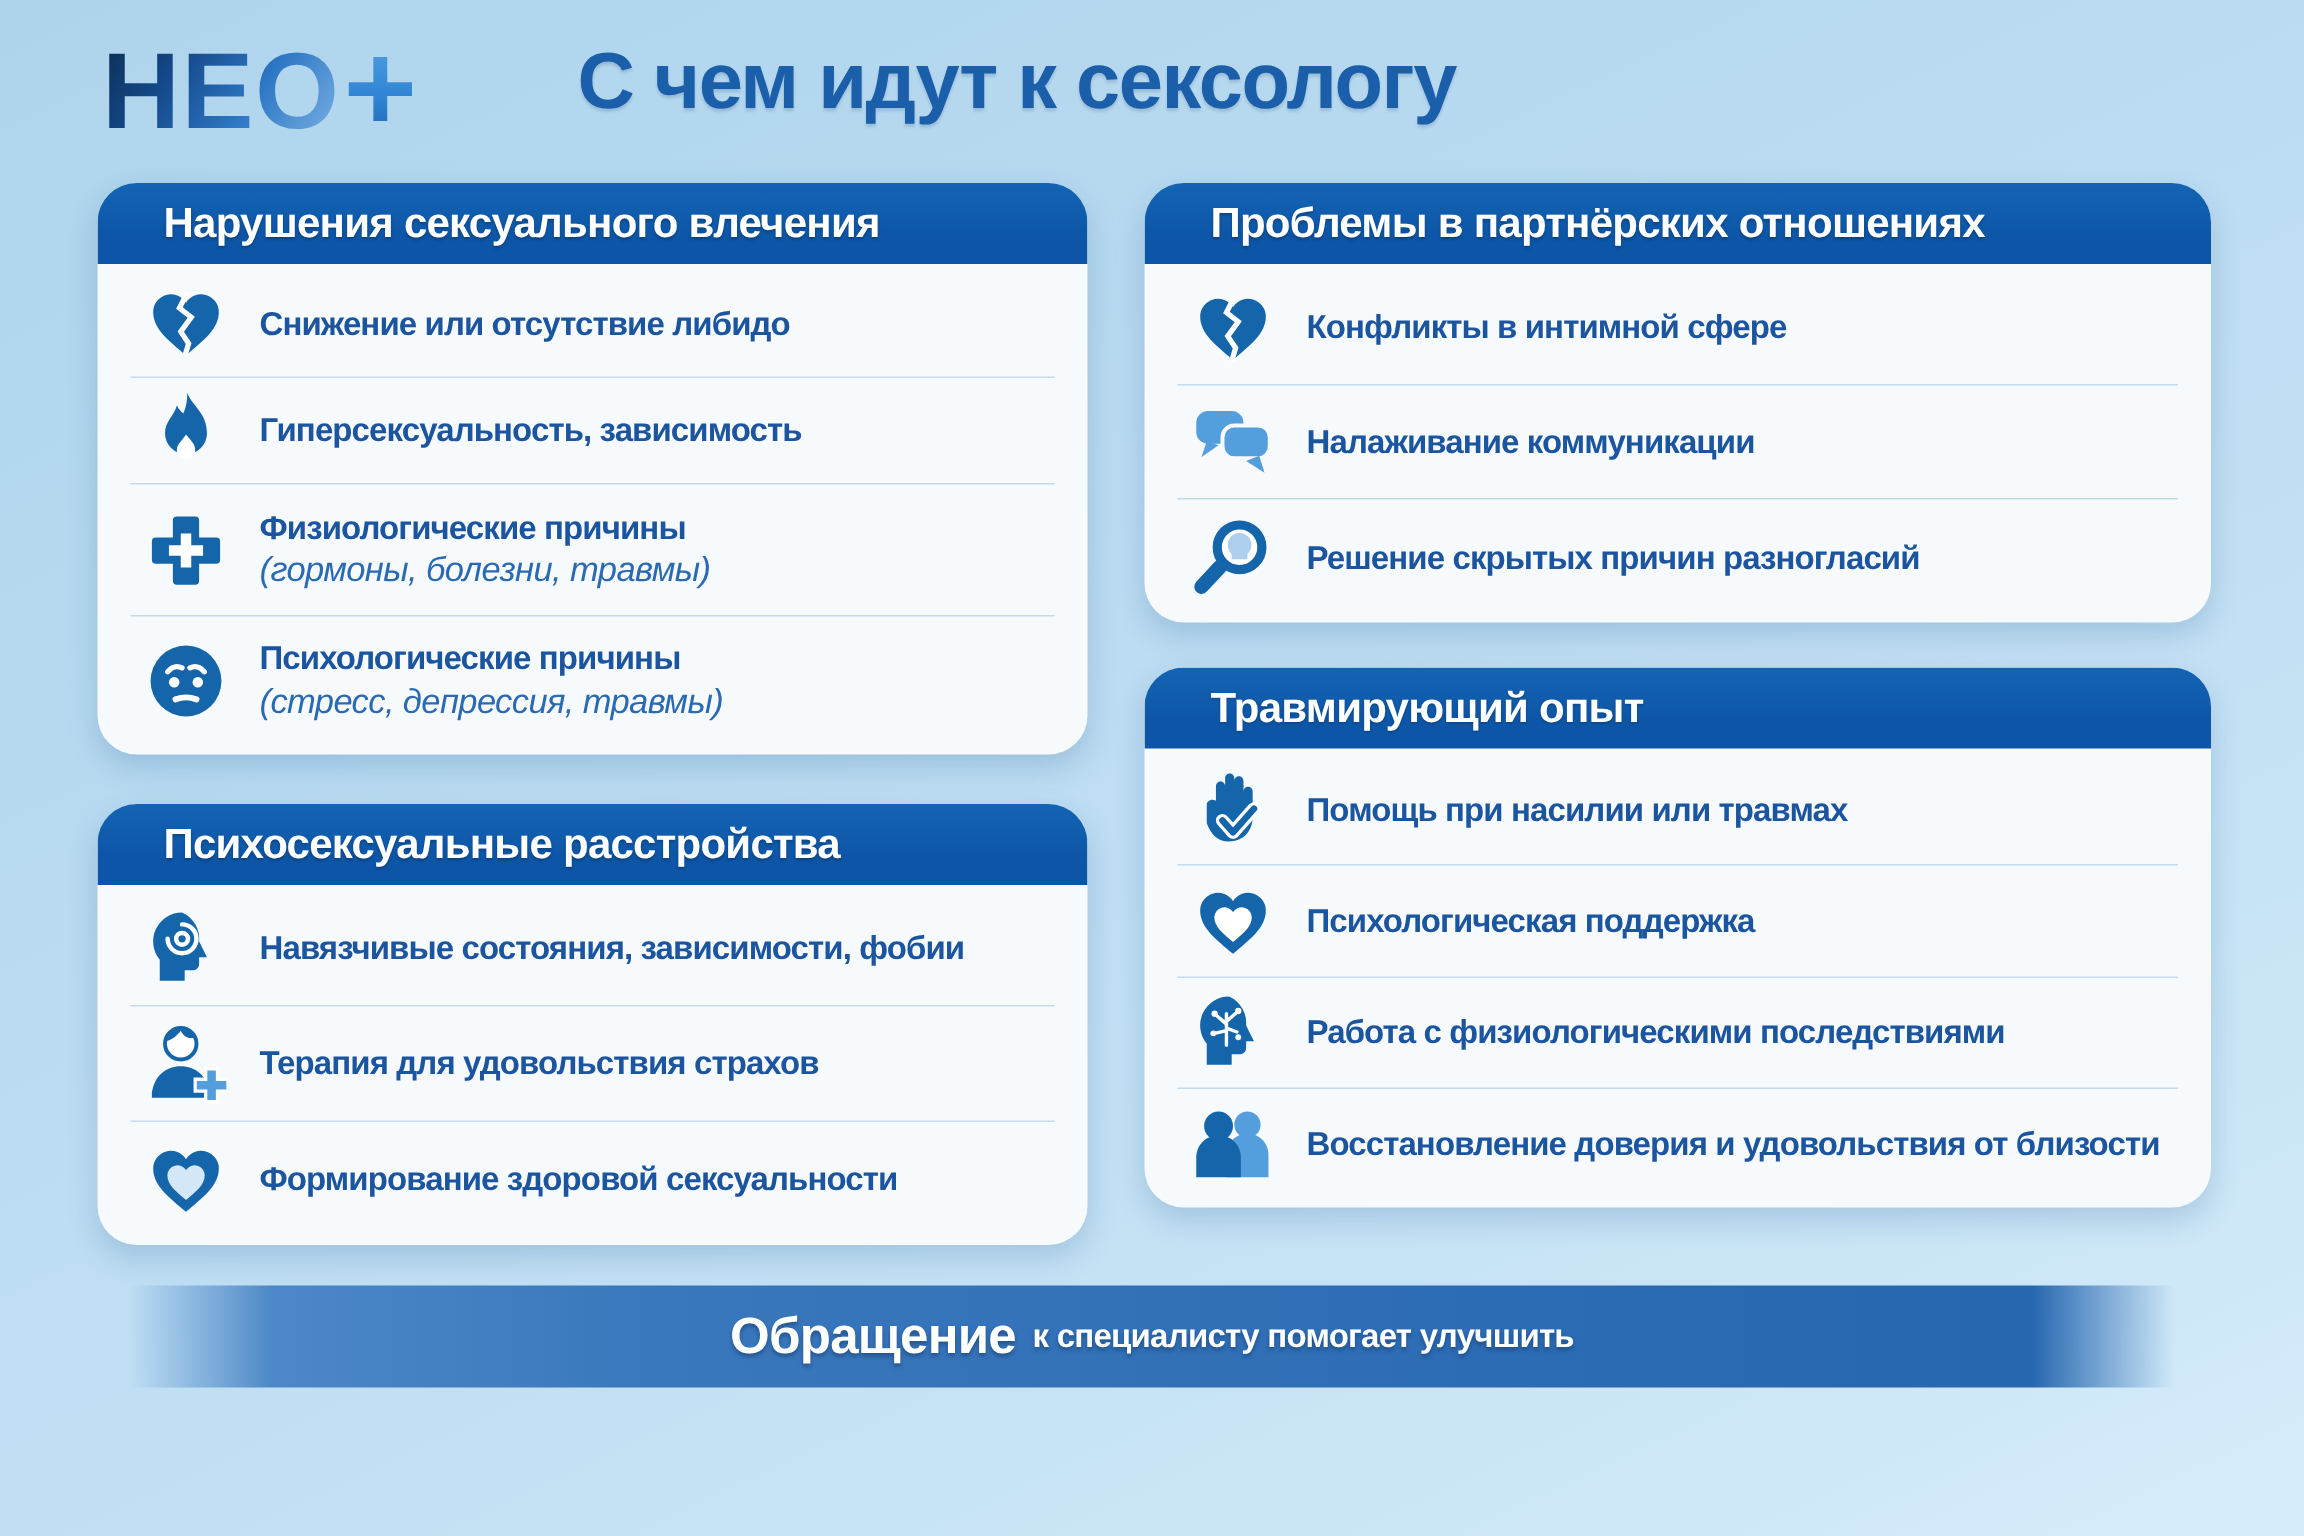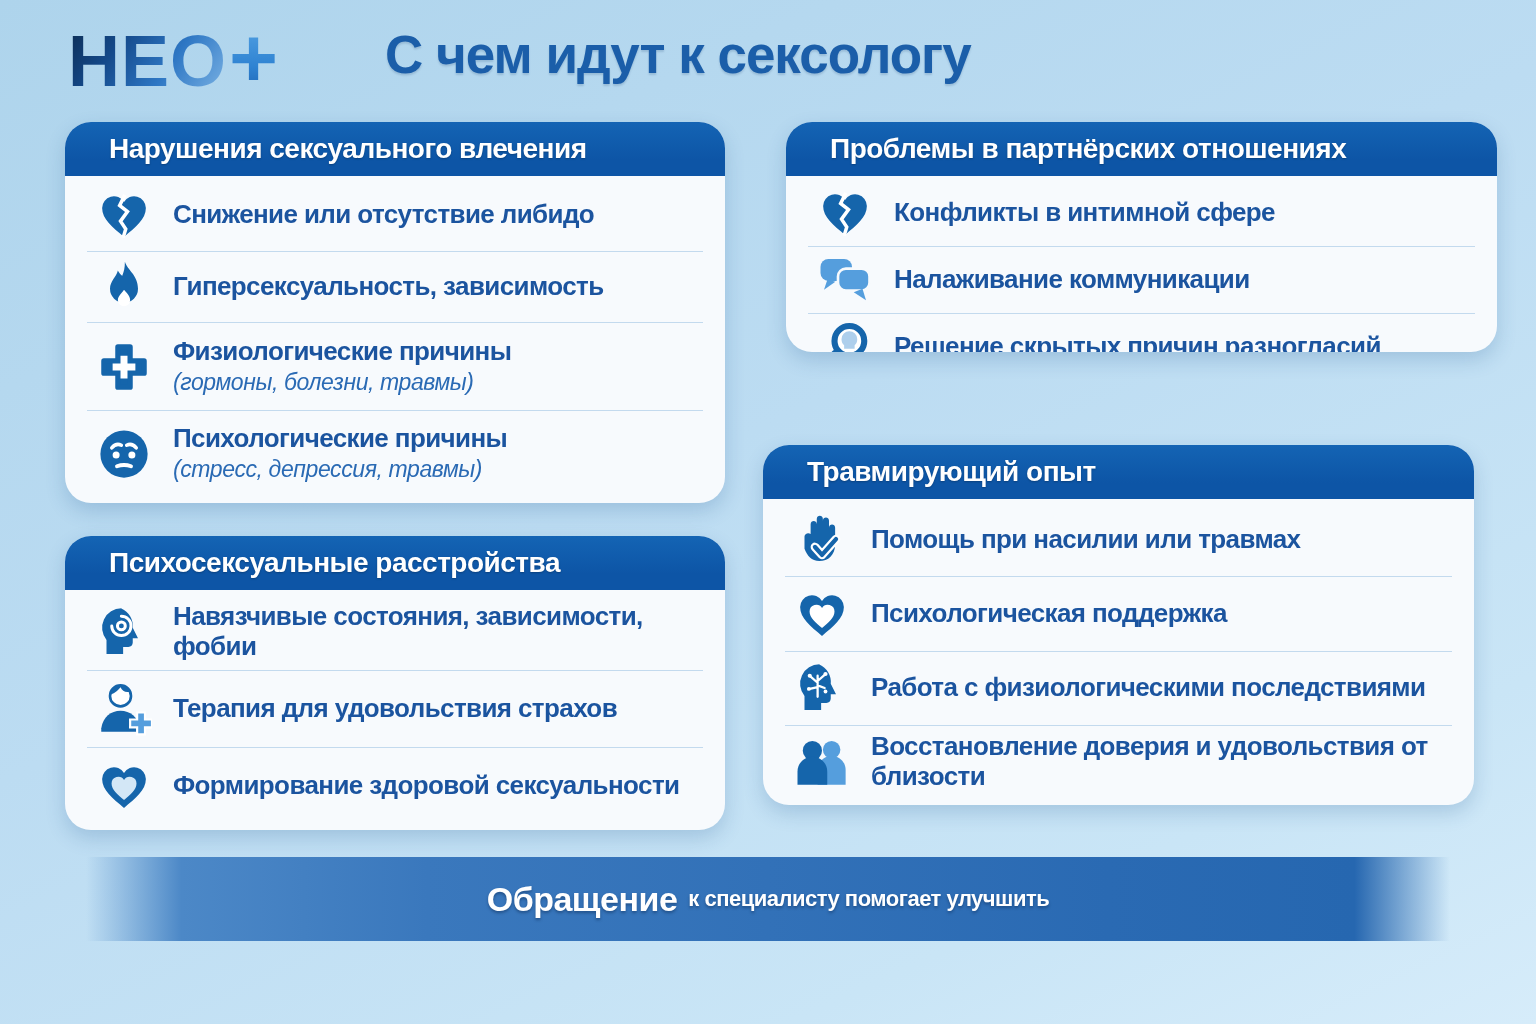--- a/index.html
+++ b/index.html
@@ -30,21 +30,21 @@
   }
 
   
   .card{
     position:absolute;border-radius:26px;background:var(--card-bg);
     box-shadow:0 8px 20px rgba(25,80,140,0.20);
     display:flex;flex-direction:column;overflow:hidden;
   }
   .card-libido-disorders      {left:65px;  top:122px; width:660px; height:381px;}
   .card-psychosexual-disorders{left:65px;  top:536px; width:660px; height:294px;}
-  .card-partner-problems      {left:763px; top:122px; width:711px; height:230px;margin-left:23px;}
+  .card-partner-problems      {left:763px; top:122px; width:711px; height:293px;}
   .card-traumatic-experience  {left:763px; top:445px; width:711px; height:360px;}
 
   .card-header{
     flex:0 0 54px;background:linear-gradient(180deg,#1464b4 0%,var(--header-blue) 70%);
     display:flex;align-items:center;padding-left:44px;
   }
   .card-header span{
     color:#ffffff;font-size:28px;font-weight:bold;letter-spacing:-0.5px;
     text-shadow:0 1px 2px rgba(0,0,0,0.25);
   }
@@ -55,30 +55,30 @@
   .item{
     flex:1;display:flex;align-items:center;gap:20px;
     margin:0 22px;padding:4px 0 4px 8px;
   }
   .item.two{flex:1.25;}
   .item + .item{border-top:1px solid var(--separator);}
   .icon{flex:0 0 58px;width:58px;height:58px;display:flex;align-items:center;justify-content:center;}
   .icon svg{width:56px;height:56px;display:block;}
   .item-text{display:flex;flex-direction:column;justify-content:center;}
   .item-main{
-    color:var(--text-blue);font-size:26px;font-weight:600;letter-spacing:-0.6px;line-height:1.15;
+    color:var(--text-blue);font-size:22px;font-weight:600;letter-spacing:-0.6px;line-height:1.15;
   }
   .item-main.has-sub{font-weight:bold;}
   .item-sub{
     color:#2a6ab4;font-size:23px;font-weight:normal;letter-spacing:-0.4px;line-height:1.2;margin-top:2px;font-style:italic;
   }
 
   
   .footer-band{
-    position:absolute;left:86px;top:857px;width:1364px;height:84px;
+    position:absolute;left:86px;top:857px;width:1364px;height:68px;
     display:flex;align-items:baseline;justify-content:center;gap:11px;
     background:linear-gradient(90deg,
       rgba(80,140,200,0) 0%, #4c88c7 7%, #3a78bd 25%, #2a6ab3 75%, #2667b0 93%, rgba(38,103,176,0) 100%);
   }
   .footer-band span{
     color:#ffffff;letter-spacing:-0.5px;text-shadow:0 2px 3px rgba(10,40,80,0.45);
     align-self:center;
   }
   .seg-xlarge{font-size:34px;font-weight:bold;}
   .seg-small {font-size:22px;font-weight:600;}

